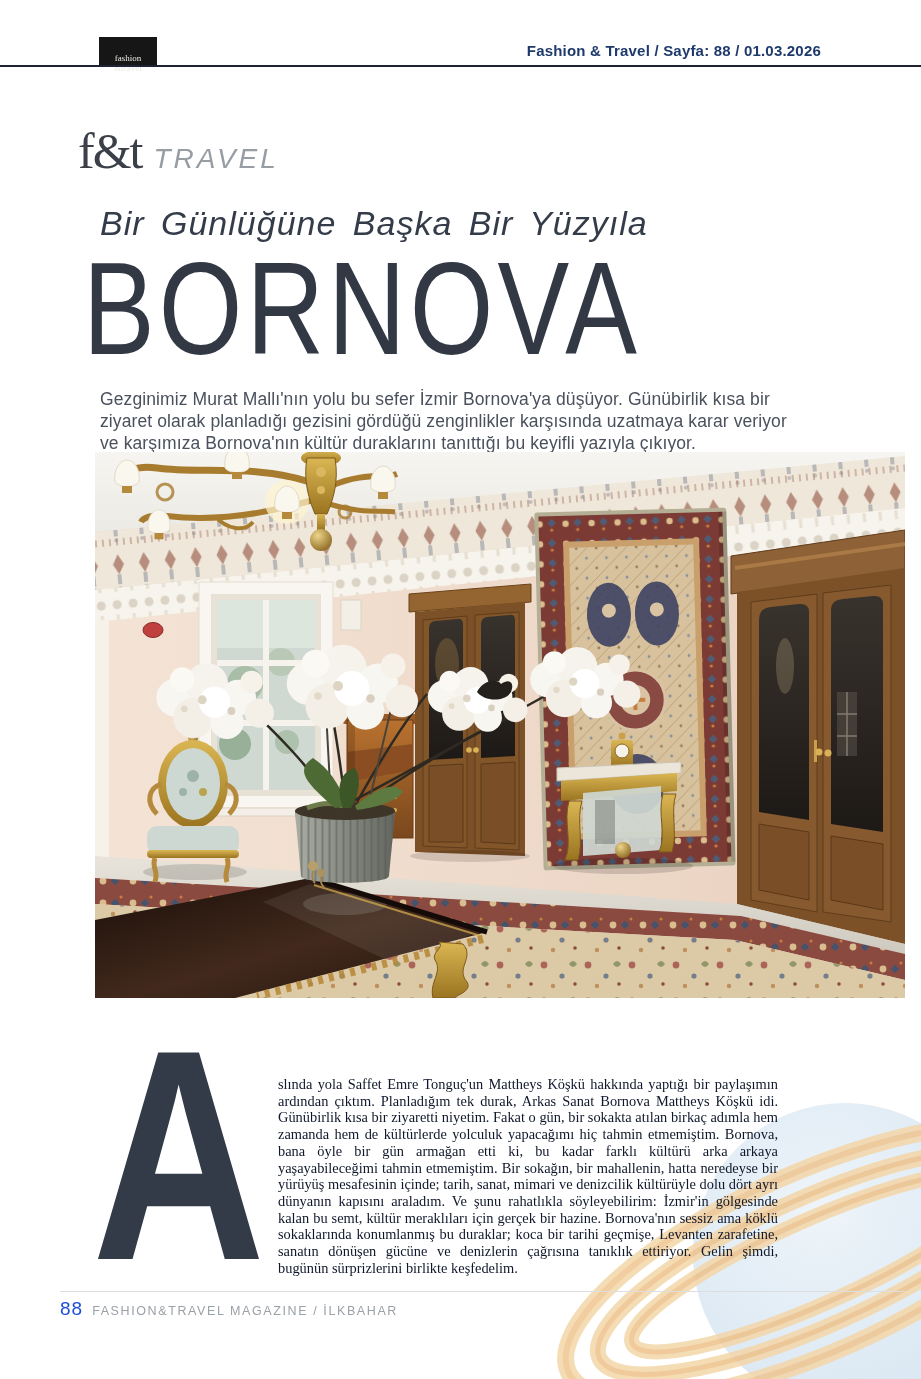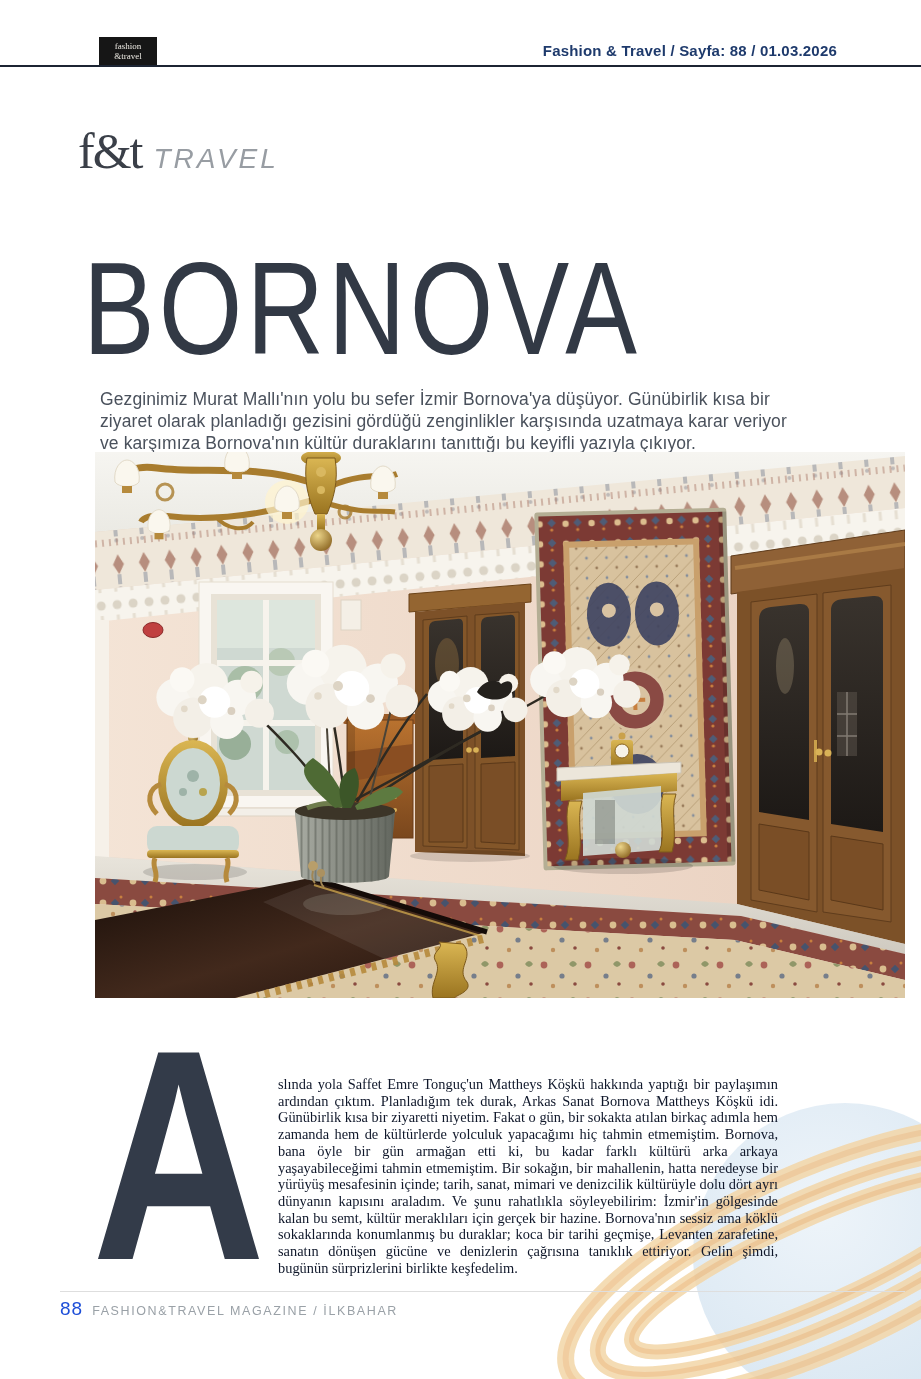--- a/index.html
+++ b/index.html
@@ -6,22 +6,22 @@
   .page{
     position:relative;width:921px;height:1379px;margin:0 auto;
     background:#ffffff;overflow:hidden;
     font-family:"Liberation Sans",sans-serif;
   }
   .layer{position:absolute;}
   
   .hdr-rule{left:0;top:65px;width:921px;height:2px;background:#1c2433;}
   .logo-box{left:99px;top:37px;width:58px;height:29px;background:#161616;
     color:#ece9e2;font-family:"Liberation Serif",serif;font-size:9px;line-height:10px;
-    text-align:center;padding-top:4px;box-sizing:border-box;}
-  .hdr-meta{right:84px;top:42px;font-size:15px;font-weight:bold;color:#1e3a6c;letter-spacing:.2px;}
+    text-align:center;padding-top:16px;box-sizing:border-box;}
+  .hdr-meta{right:100px;top:42px;font-size:15px;font-weight:bold;color:#1e3a6c;letter-spacing:.2px;}
   
   .brand{left:56px;top:122px;display:flex;align-items:baseline;margin-left:22px;}
   .brand .monogram{font-family:"Liberation Serif",serif;font-size:50px;color:#3a3f48;letter-spacing:-2px;}
   .brand .section{font-style:italic;font-size:28px;color:#989da3;letter-spacing:3px;margin-left:12px;}
   
   .kicker{left:100px;top:204px;font-style:italic;font-size:34px;color:#353c49;letter-spacing:1px;word-spacing:6px;}
   .big-title{left:83px;top:243px;font-size:131px;line-height:1;color:#323945;
     letter-spacing:5px;transform:scaleX(.82);transform-origin:left top;font-weight:400;}
   .intro{left:100px;top:368px;width:700px;font-size:17.5px;line-height:1.27;
     color:#4a515c;letter-spacing:.1px;margin-top:20px;}
@@ -71,20 +71,21 @@
       <div>&amp;travel</div>
     </div>
     <div class="layer hdr-meta">Fashion &amp; Travel / Sayfa: 88 / 01.03.2026</div>
     <div class="layer hdr-rule"></div>
 
     <div class="layer brand">
       <span class="monogram">f&amp;t</span>
       <span class="section">TRAVEL</span>
     </div>
 
+    <div class="layer kicker">Bir Günlüğüne Başka Bir Yüzyıla</div>
     <div class="layer big-title">BORNOVA</div>
     <div class="layer intro">Gezginimiz Murat Mallı'nın yolu bu sefer İzmir Bornova'ya düşüyor. Günübirlik kısa bir ziyaret olarak planladığı gezisini gördüğü zenginlikler karşısında uzatmaya karar veriyor ve karşımıza Bornova'nın kültür duraklarını tanıttığı bu keyifli yazıyla çıkıyor.</div>
 
     <div class="layer photo">
       <svg viewBox="0 0 810 546" width="810" height="546">
         <defs>
           <linearGradient id="ceilG" x1="0" y1="0" x2="0" y2="1">
               <stop offset="0" stop-color="#f6f5f1"></stop>
               <stop offset="1" stop-color="#ebeae4"></stop>
             </linearGradient>

